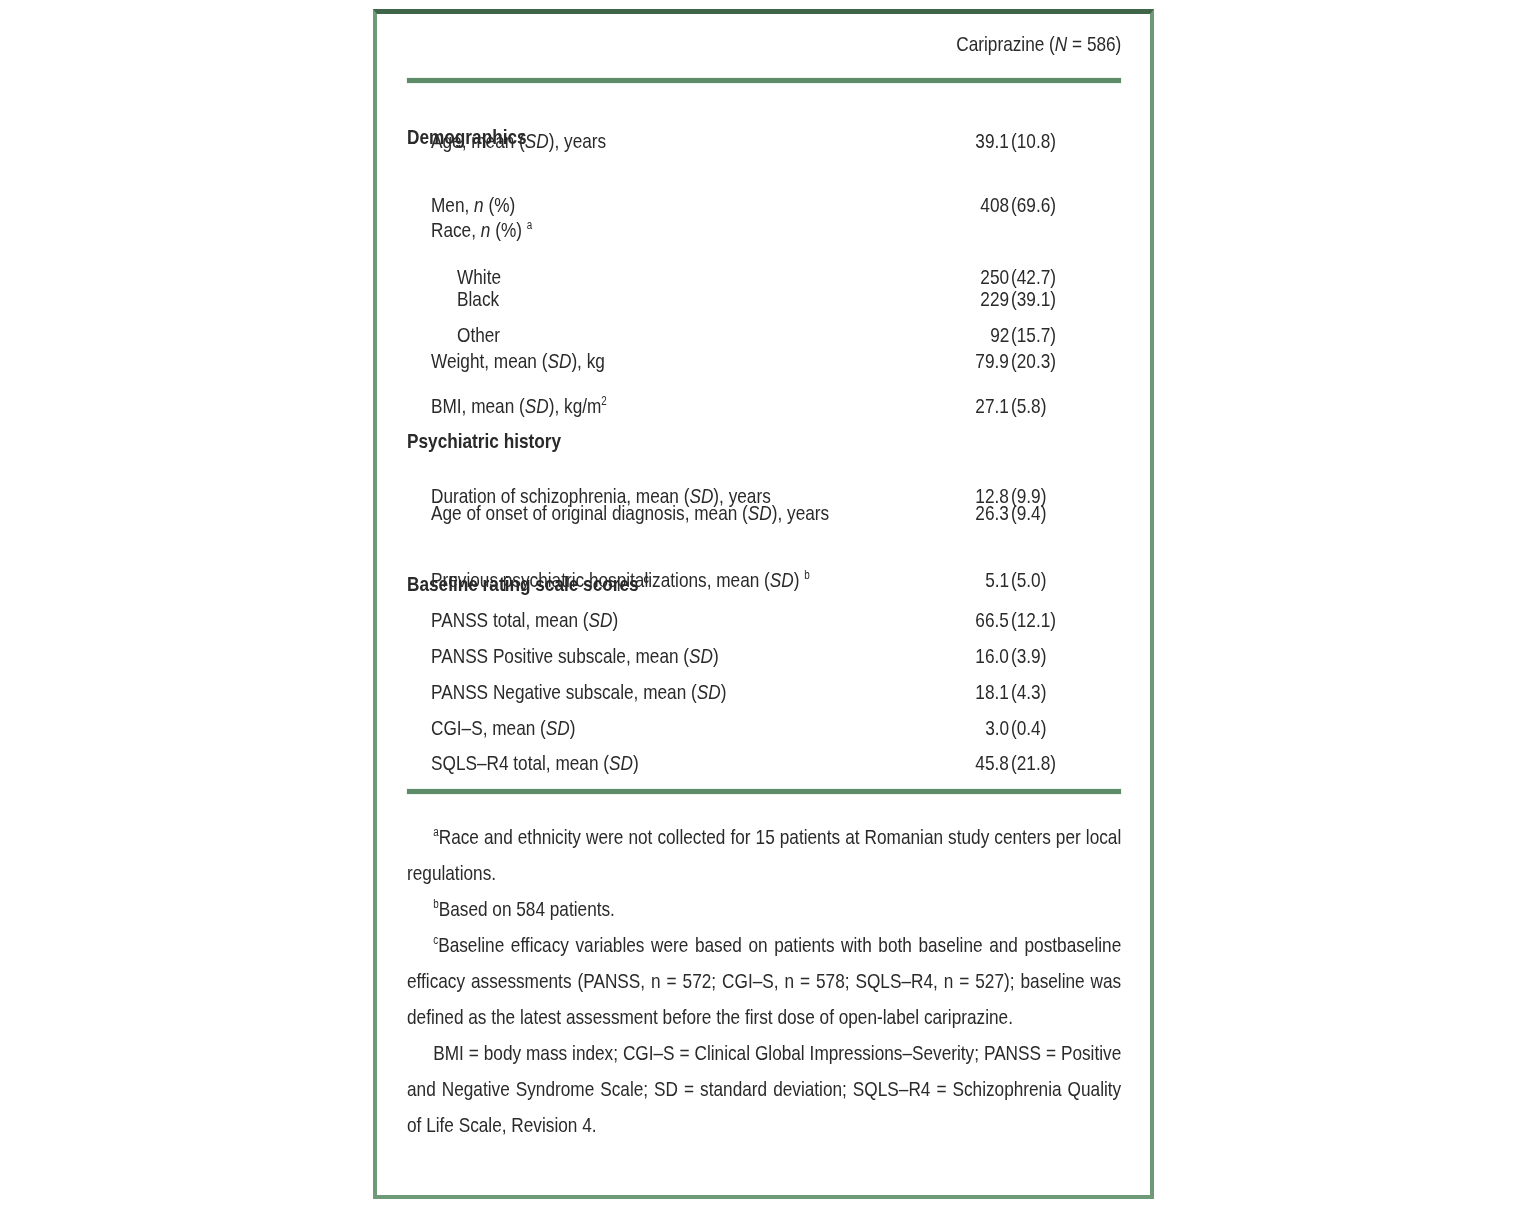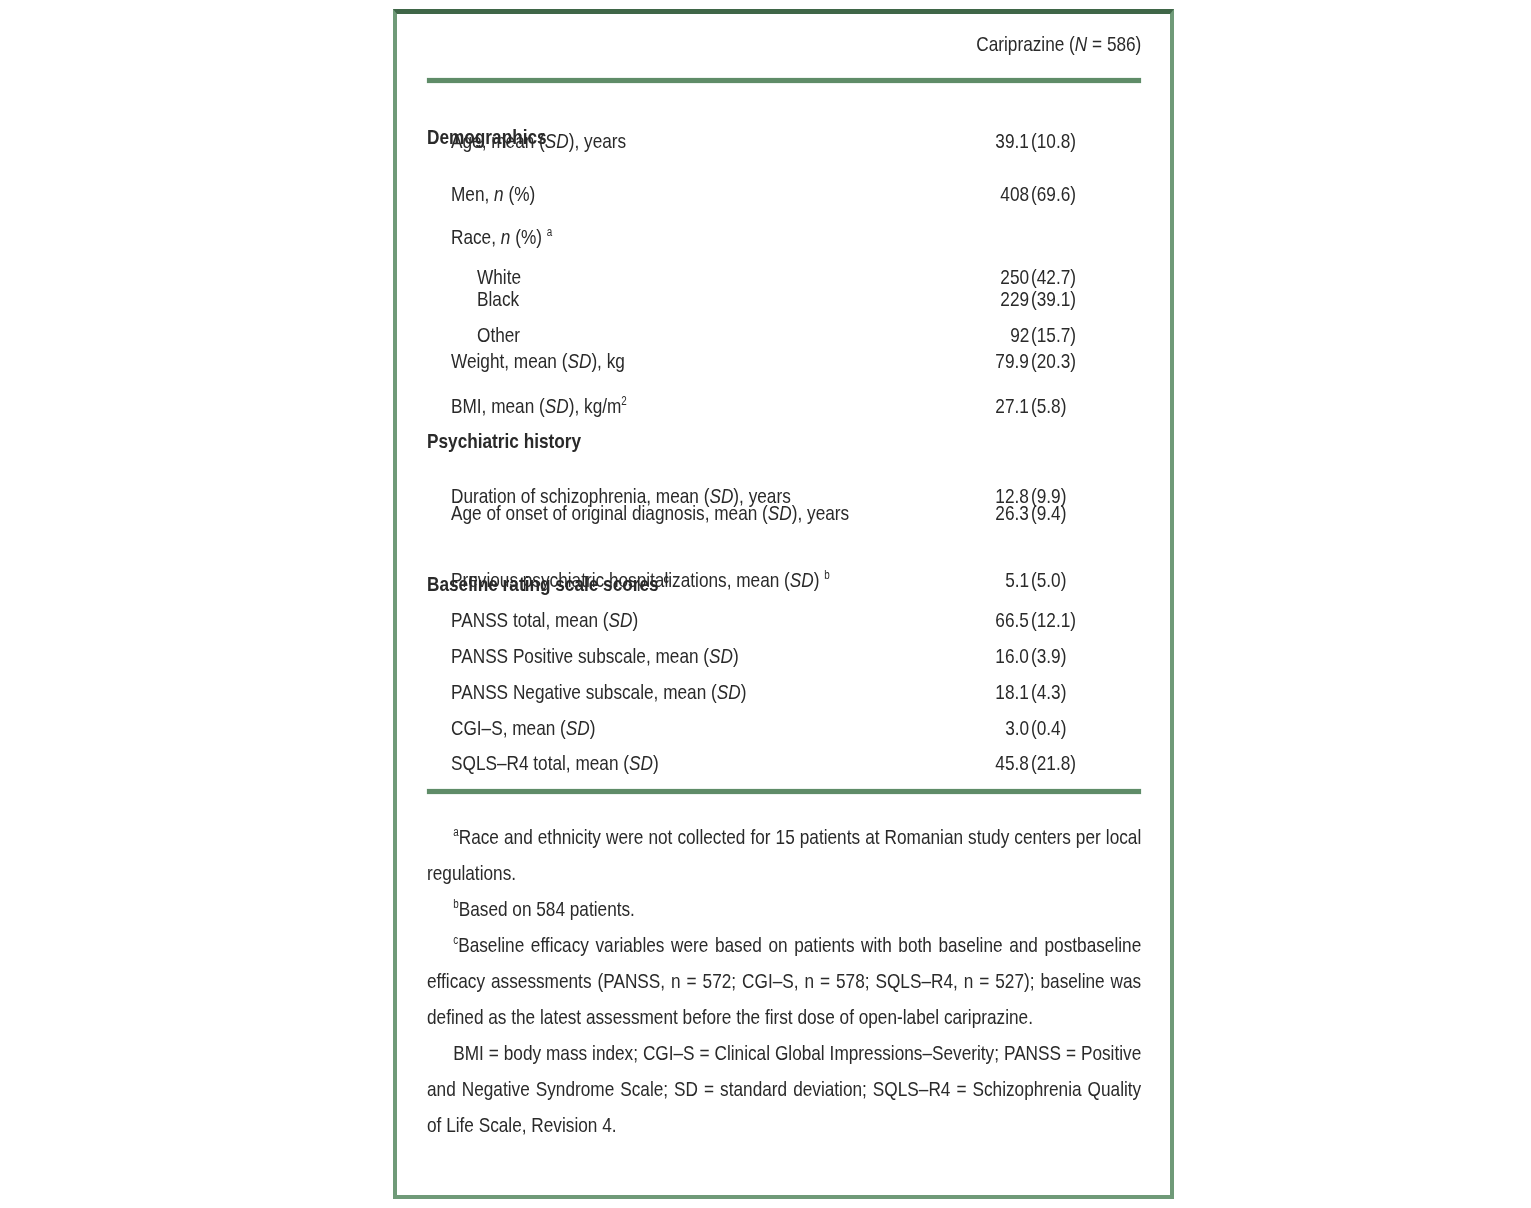--- a/index.html
+++ b/index.html
@@ -1,20 +1,20 @@
 <!DOCTYPE html>
 <html><head>
 <meta charset="utf-8">
 <style>
   html, body { margin:0; padding:0; background:#ffffff; }
   body { width:1531px; height:1208px; position:relative; overflow:hidden;
          font-family:"Liberation Sans", sans-serif; color:#2a2a2a; }
   .frame { position:absolute; left:373px; top:9px; width:773px; height:1181px;
            border-left:4px solid #6f9a78; border-right:4px solid #6f9a78;
-           border-bottom:4px solid #6f9a78; border-top:5px solid #3f6648;margin-left:20px; }
+           border-bottom:4px solid #6f9a78; border-top:5px solid #3f6648; }
   .inner { position:absolute; left:30px; top:0; width:714px; }
   .hdr { position:absolute; right:0; top:18px; font-size:21px; white-space:nowrap;
          transform:scaleX(0.82); transform-origin:right center; }
   .rule { position:absolute; left:0; width:714px; height:5px; background:#5f8c68;
           box-shadow:0 0 1px #9dbfa3; }
   .row { position:absolute; left:0; width:714px; height:36px; font-size:21px; }
   .lbl { position:absolute; top:0; white-space:nowrap; transform:scaleX(0.82);
          transform-origin:left center; }
   .sec { font-weight:bold; }
   .l1 { left:24px; }
@@ -39,26 +39,26 @@
     <div class="rule" style="top:64px"></div>
 
     <div class="row" style="top:111px">
       <span class="lbl l0 sec">Demographics</span>
     </div>
     <div class="row" style="top:115px">
       <span class="lbl l1">Age, mean (<i>SD</i>), years</span>
       <span class="v-num">39.1</span>
       <span class="v-sd">(10.8)</span>
     </div>
-    <div class="row" style="top:168px">
+    <div class="row" style="top:179px">
       <span class="lbl l1">Men, <i>n</i> (%)</span>
       <span class="v-num">408</span>
       <span class="v-sd">(69.6)</span>
     </div>
-    <div class="row" style="top:211px">
+    <div class="row" style="top:204px">
       <span class="lbl l1">Race, <i>n</i> (%) <sup>a</sup></span>
     </div>
     <div class="row" style="top:251px">
       <span class="lbl l2">White</span>
       <span class="v-num">250</span>
       <span class="v-sd">(42.7)</span>
     </div>
     <div class="row" style="top:273px">
       <span class="lbl l2">Black</span>
       <span class="v-num">229</span>

